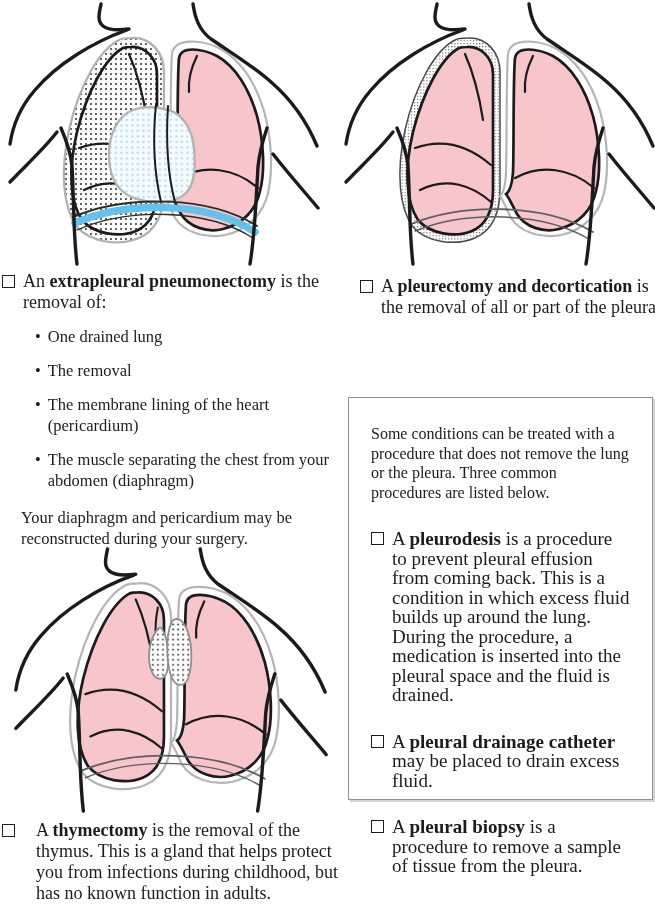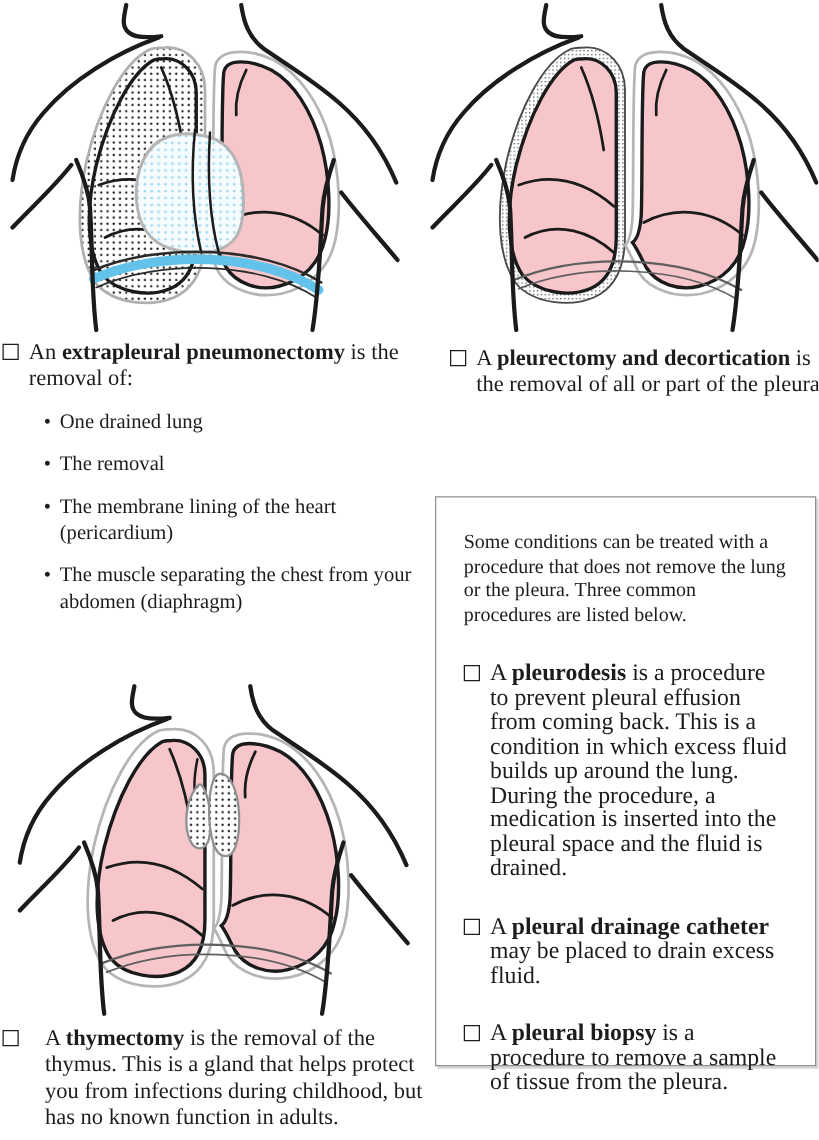--- a/index.html
+++ b/index.html
@@ -17,21 +17,21 @@
     border:1.6px solid #1c1c1c; margin-top:4px; background:#fff;
   }
   .bd { font-weight:bold; }
 
   .bullets { margin-left:33px; }
   .b-item { display:flex; gap:7px; font-size:16.5px; line-height:21px; margin-top:13px; }
   .b-dot { flex:0 0 auto; }
   .note { margin-top:16px; margin-left:19px; font-size:16.5px; line-height:21px; width:300px; }
 
   .info-box {
-    position:absolute; left:348px; top:397px; width:305px; height:456px;
+    position:absolute; left:348px; top:397px; width:305px; height:403px;
     border:1.6px solid #8f8f8f; box-sizing:border-box;
     box-shadow:2px 2px 0 rgba(160,160,160,.45);
     padding:26px 22px 0 22px; background:#fff;
   }
   .info-box .intro { font-size:16px; line-height:19.5px; margin-bottom:26px; }
   .info-box .chk-item { font-size:19px; line-height:19.5px; margin-top:27px; }
   .info-box .cb { margin-top:3px; }
 </style>
 </head>
 <body>
@@ -138,20 +138,21 @@
       </div>
       <div class="b-item" style="width:290px;">
         <span class="b-dot">•</span>
         <span>The membrane lining of the heart (pericardium)</span>
       </div>
       <div class="b-item" style="width:300px;">
         <span class="b-dot">•</span>
         <span>The muscle separating the chest from your abdomen (diaphragm)</span>
       </div>
     </div>
+    <div class="note">Your diaphragm and pericardium may be reconstructed during your surgery.</div>
   </div>
 
   <div class="abs chk-item" style="left:360px; top:276px; width:312px;">
     <span class="cb"></span>
     <span><span>A </span><span class="bd">pleurectomy and decortication</span><span> is the removal of all or part of the pleura.</span></span>
   </div>
 
   <div class="info-box">
     <div class="intro">Some conditions can be treated with a procedure that does not remove the lung or the pleura. Three common procedures are listed below.</div>
 

